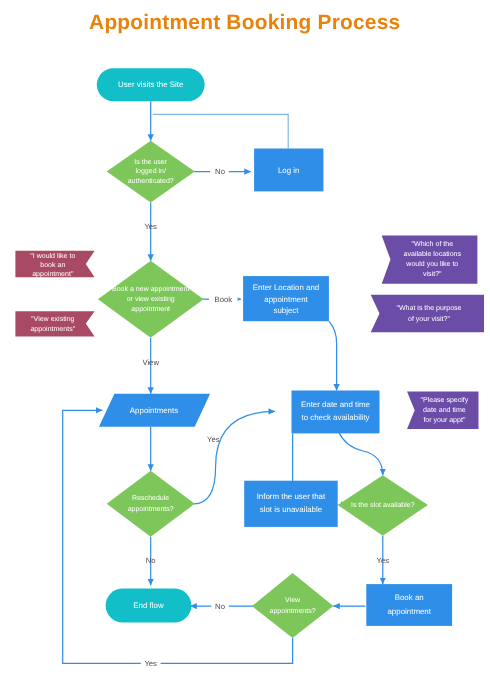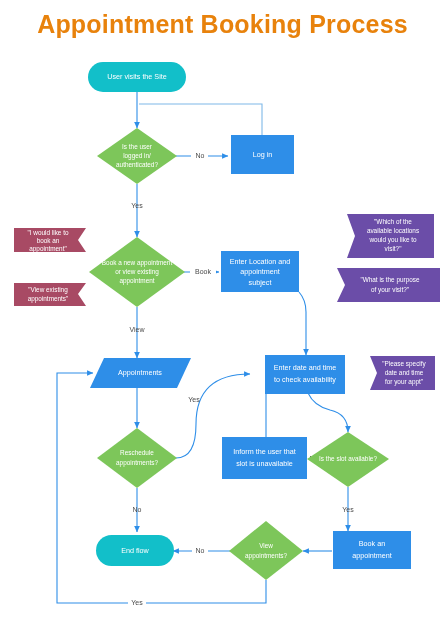--- a/index.html
+++ b/index.html
@@ -1,20 +1,20 @@
 <!DOCTYPE html>
 <html><head>
 <meta charset="utf-8">
 <style>
   html,body{margin:0;padding:0;background:#ffffff;}
   body{width:445px;height:617px;overflow:hidden;font-family:"Liberation Sans",sans-serif;}
   #stage{position:relative;width:445px;height:617px;background:#ffffff;}
   #title{
     position:absolute;left:0;top:10px;width:445px;text-align:center;
-    color:#E8820C;font-size:25px;font-weight:bold;letter-spacing:.2px;
+    color:#E8820C;font-size:19px;font-weight:bold;letter-spacing:.2px;
     font-family:"Liberation Sans",sans-serif;
   }
   svg#flow{position:absolute;left:0;top:0;width:445px;height:617px;}
   .nodeText{fill:#ffffff;font-size:7.2px;font-family:"Liberation Sans",sans-serif;text-anchor:middle;dominant-baseline:middle;}
   .nodeTextS{fill:#ffffff;font-size:6.4px;font-family:"Liberation Sans",sans-serif;text-anchor:middle;dominant-baseline:middle;}
   .edgeLabel{fill:#4a4a4a;font-size:7px;font-family:"Liberation Sans",sans-serif;text-anchor:middle;dominant-baseline:middle;}
   .link{fill:none;stroke:#2E8EE8;stroke-width:1.1px;}
   .linkLight{fill:none;stroke:#7FB8E8;stroke-width:1.1px;}
 </style>
 </head>

